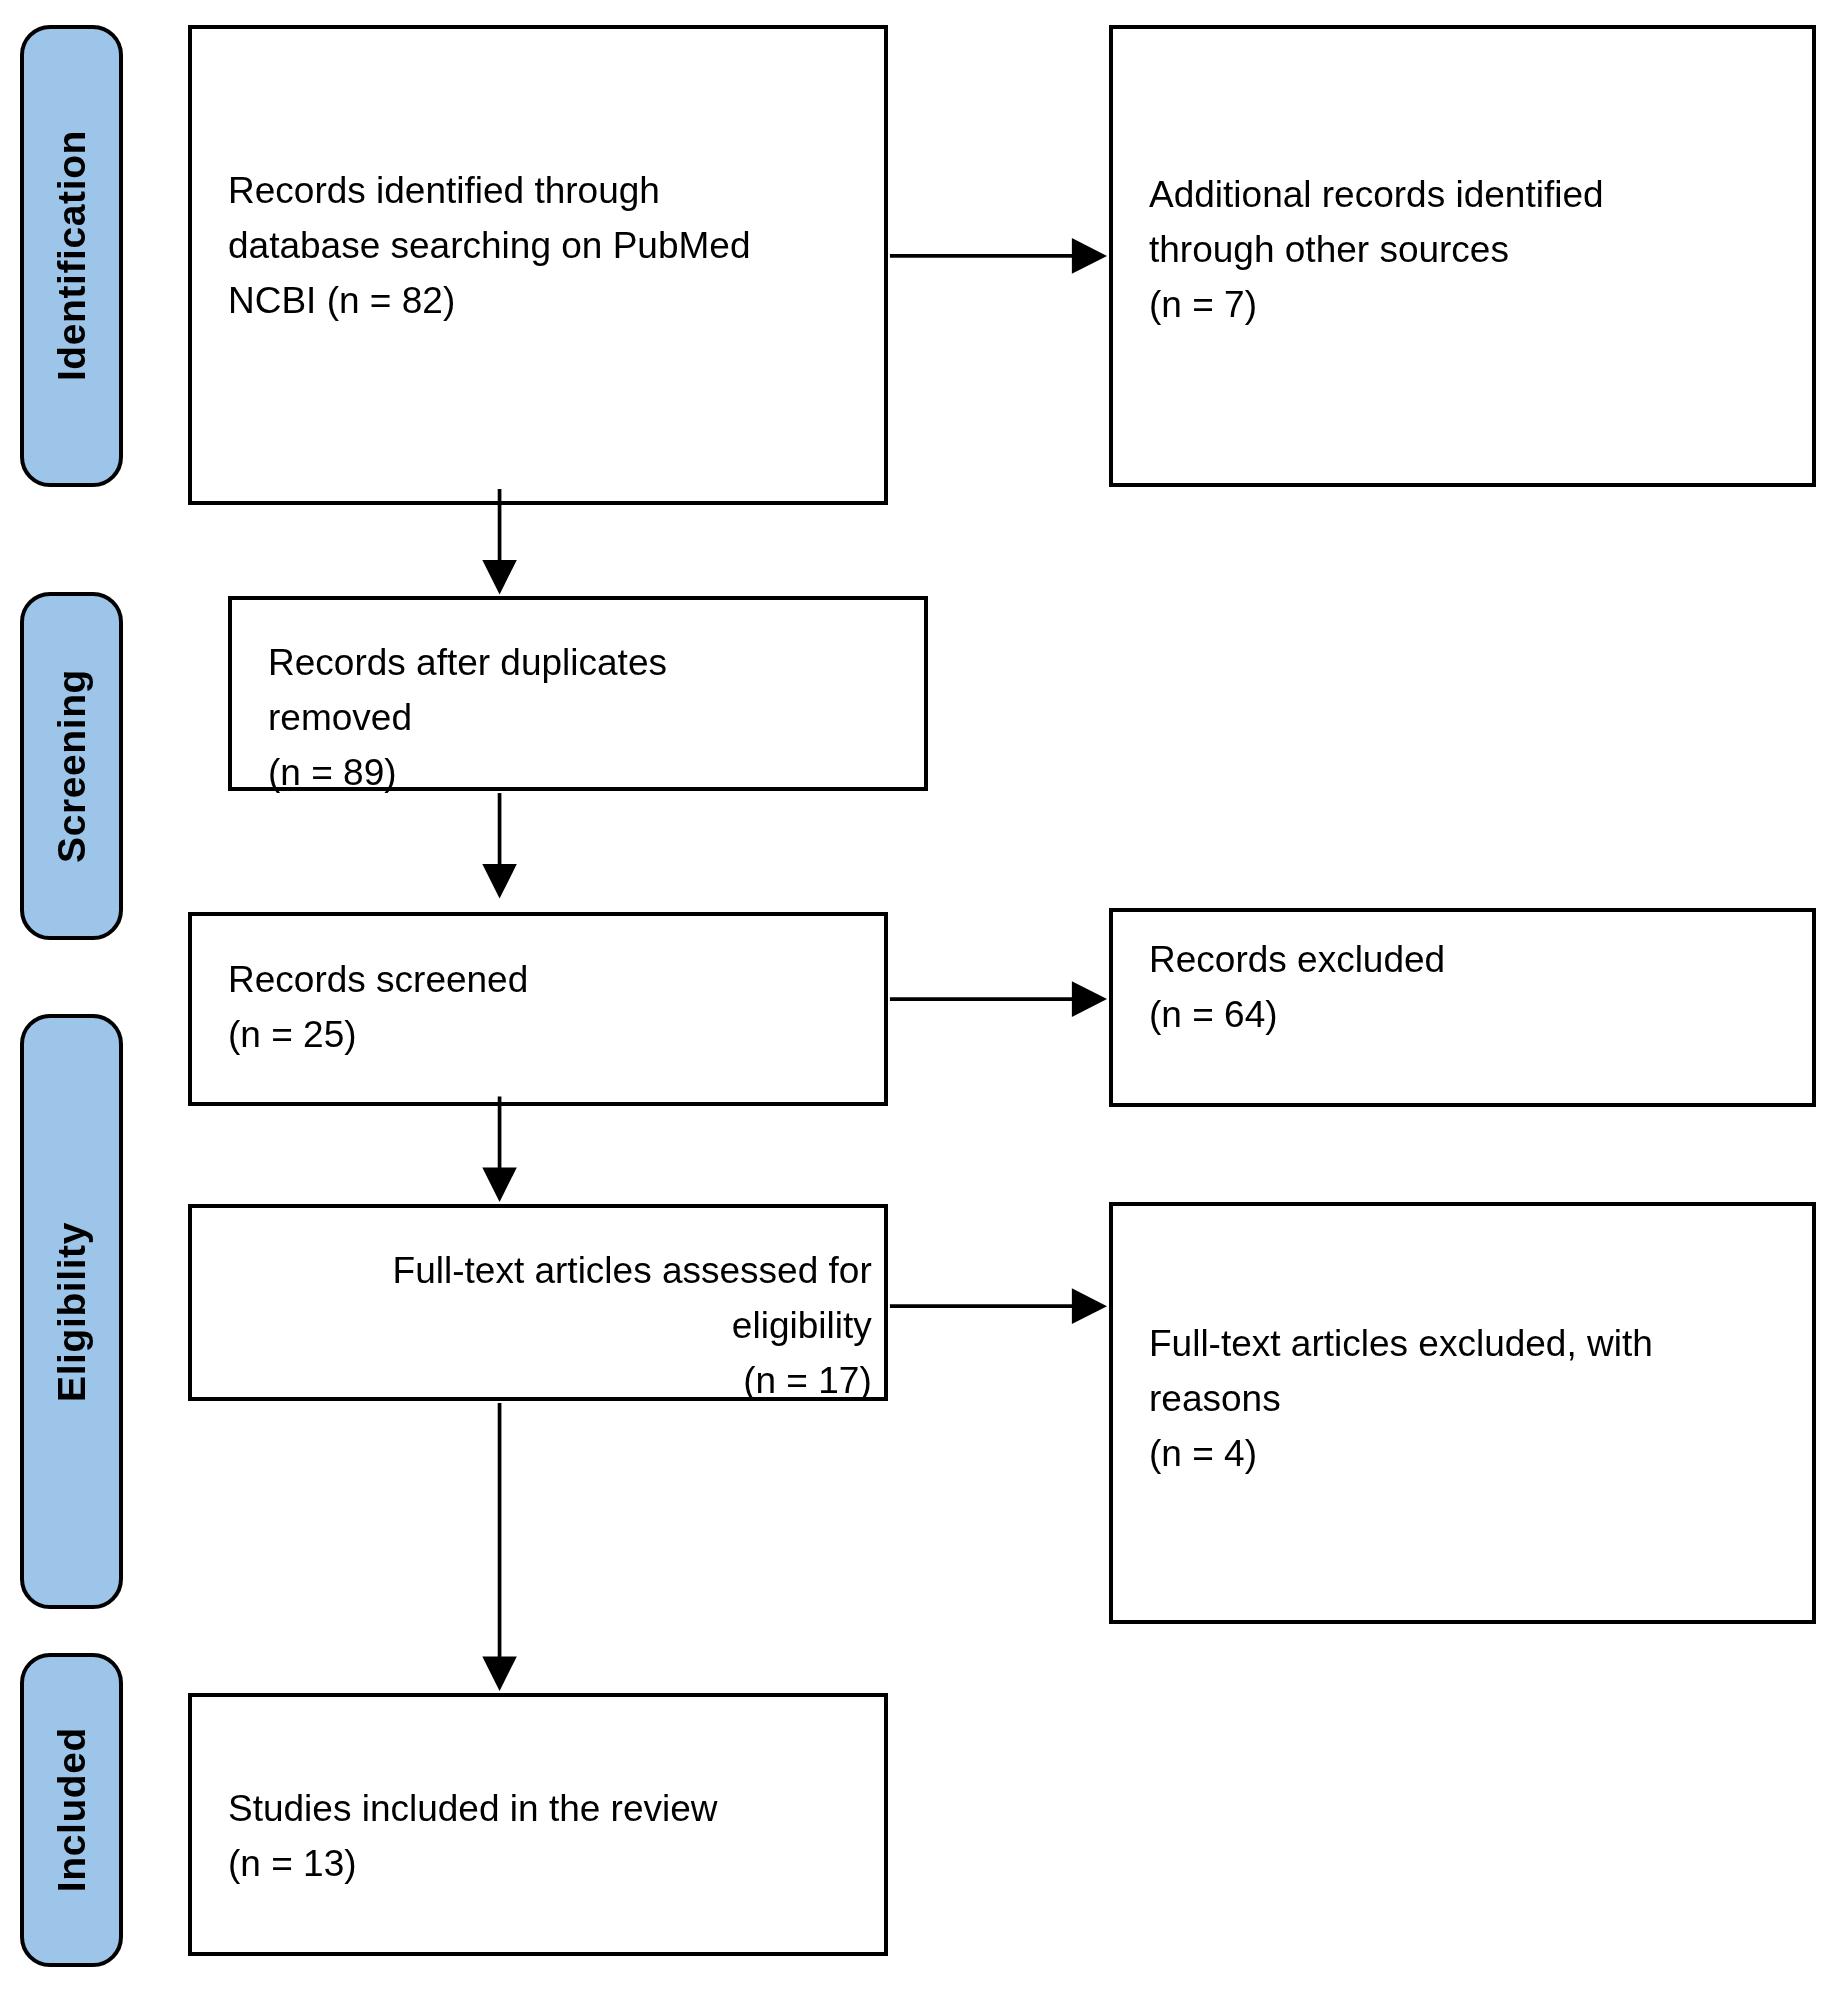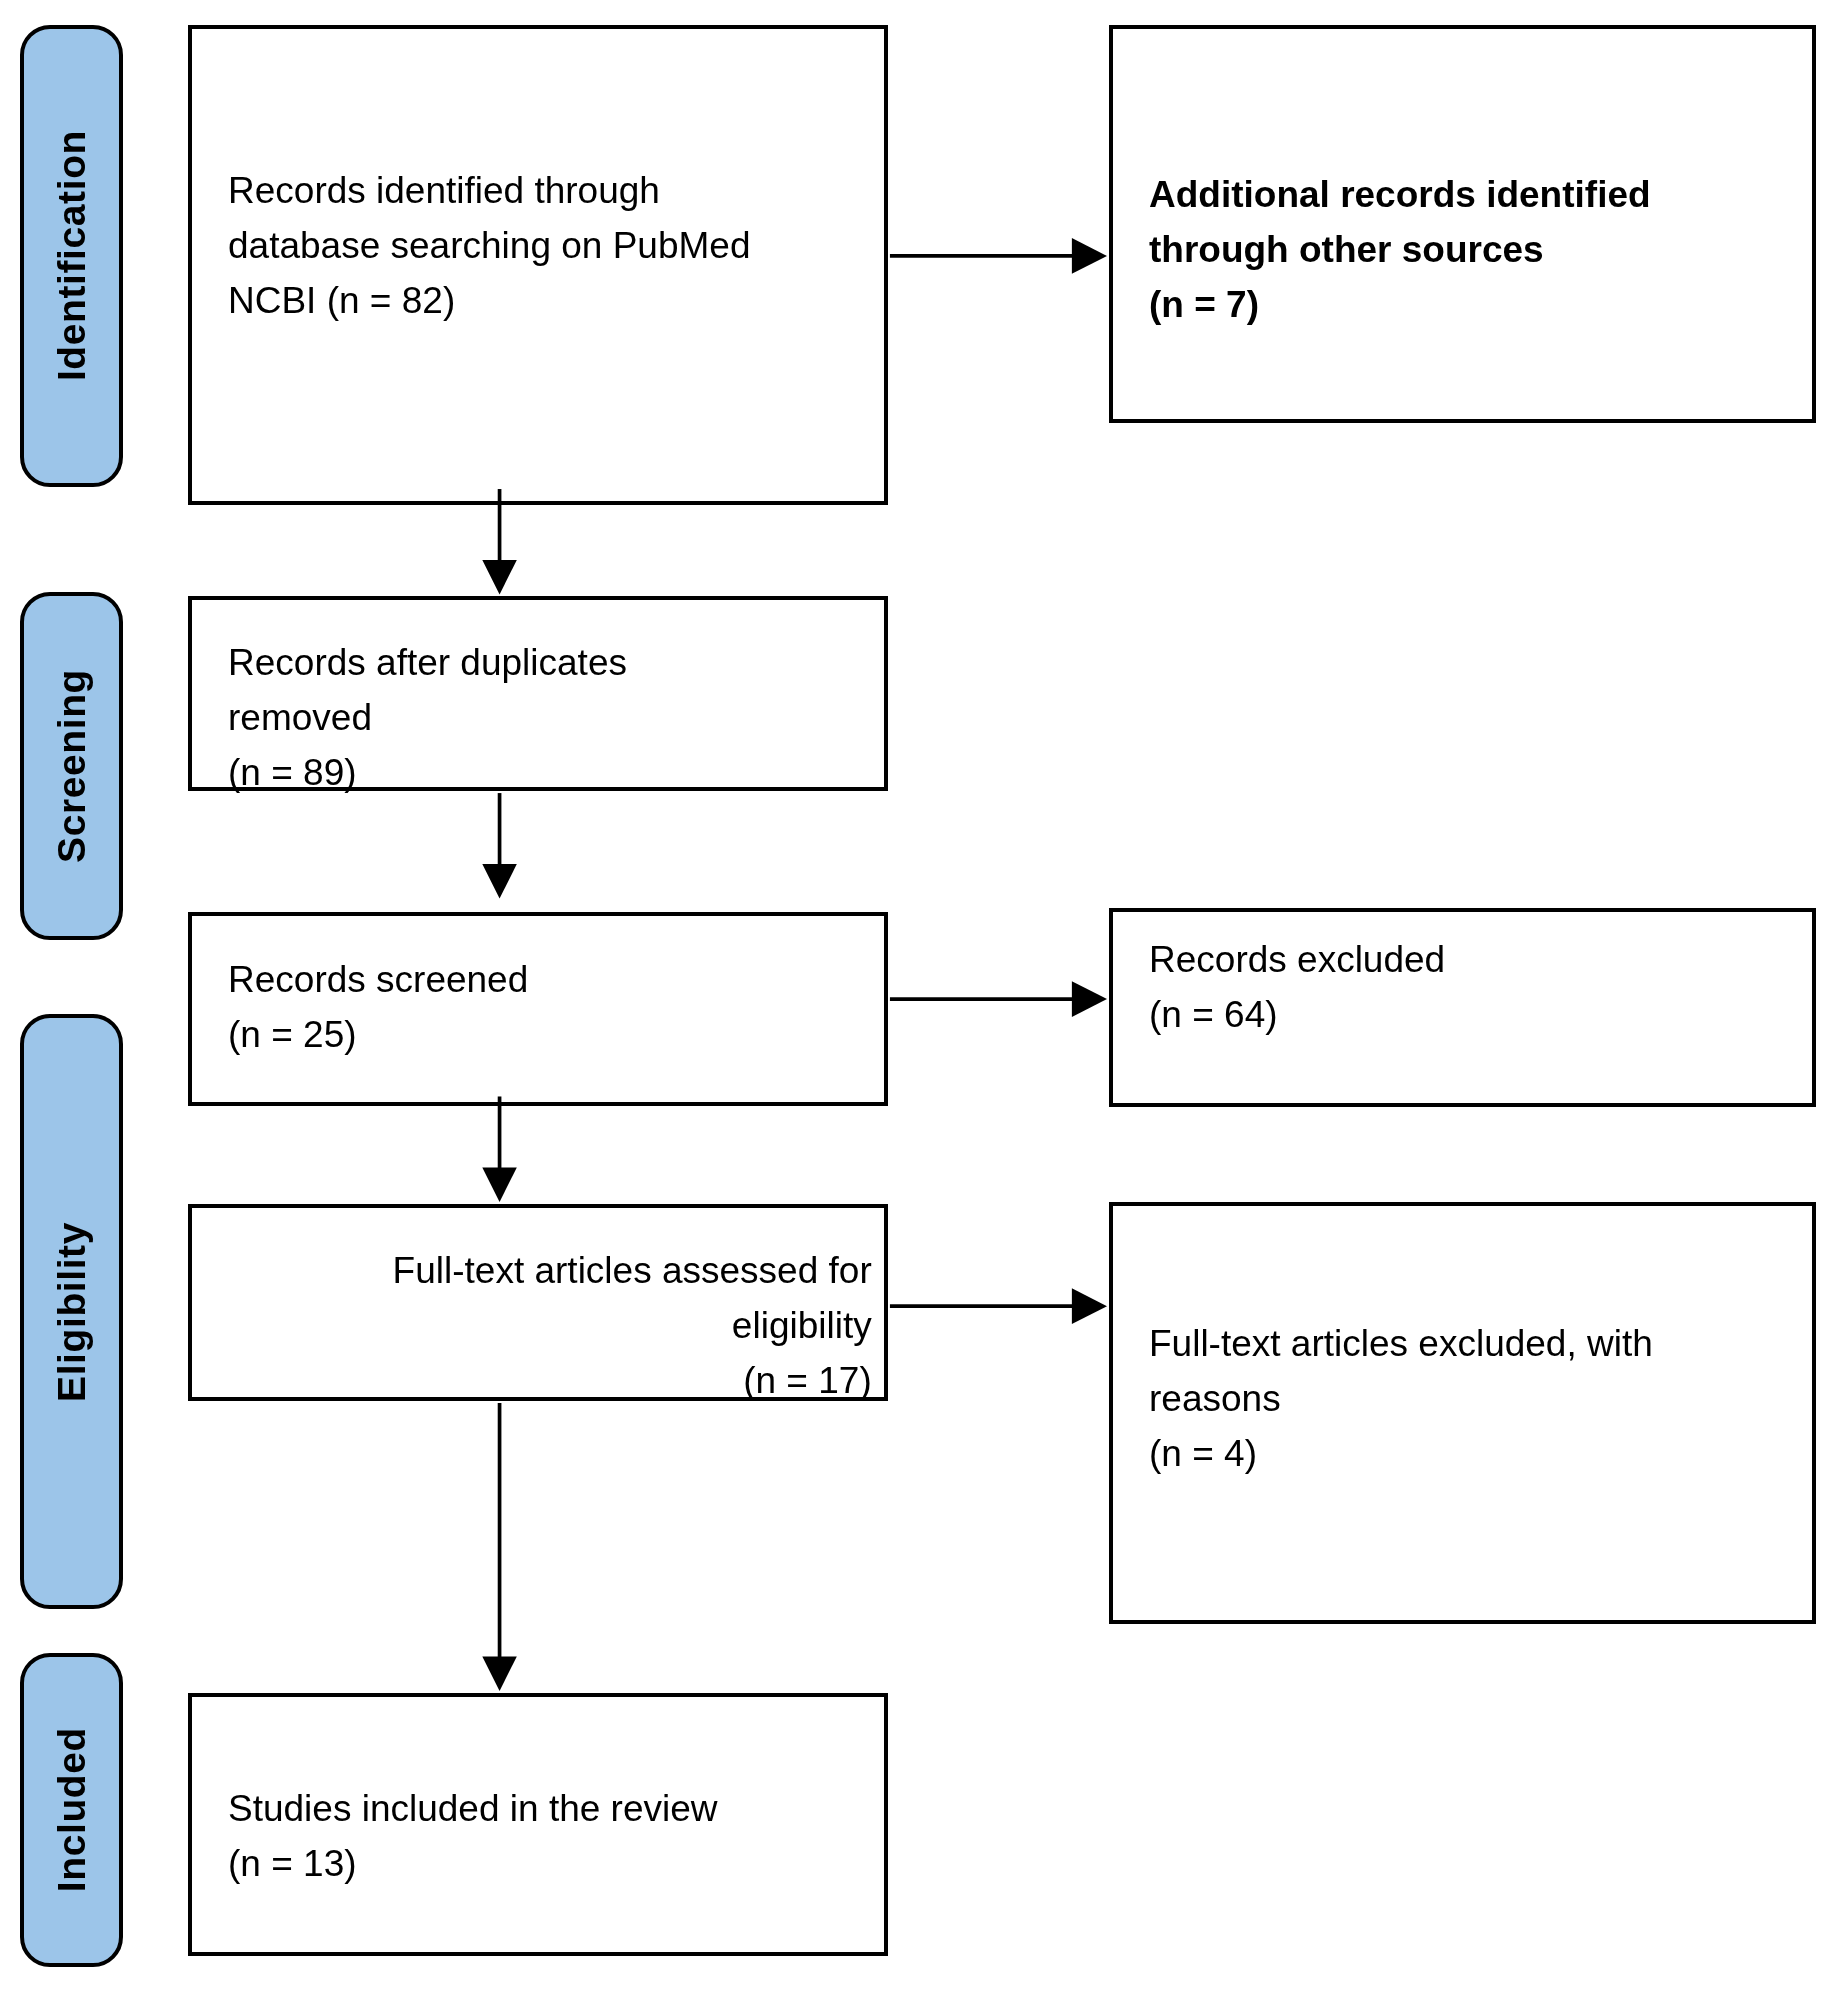--- a/index.html
+++ b/index.html
@@ -78,40 +78,40 @@
   </div>
   <div class="stage" style="top:1653px;height:314px;">
     <span class="vtext">Included</span>
   </div>
 
   <div class="fbox col-left" style="top:25px;height:480px;">
     <div class="btext" style="padding-top:134px;">Records identified through
 database searching on PubMed
 NCBI (n = 82)</div>
   </div>
-  <div class="fbox col-left" style="top:596px;height:195px;">
+  <div class="fbox col-left" style="top:596px;height:195px;margin-left:40px;">
     <div class="btext" style="padding-top:35px;">Records after duplicates
 removed
 (n = 89)</div>
   </div>
   <div class="fbox col-left" style="top:900px;height:194px;margin-top:12px;">
     <div class="btext" style="padding-top:36px;">Records screened
 (n = 25)</div>
   </div>
   <div class="fbox col-left" style="top:1204px;height:197px;">
     <div class="btext" style="padding-top:35px;text-align:right;">Full-text articles assessed for
 eligibility
 (n = 17)</div>
   </div>
   <div class="fbox col-left" style="top:1693px;height:263px;">
     <div class="btext" style="padding-top:84px;">Studies included in the review
 (n = 13)</div>
   </div>
 
-  <div class="fbox col-right" style="top:25px;height:398px;font-weight:bold;">
+  <div class="fbox col-right" style="top:25px;height:462px;">
     <div class="btext" style="padding-top:138px;">Additional records identified
 through other sources
 (n = 7)</div>
   </div>
   <div class="fbox col-right" style="top:908px;height:199px;">
     <div class="btext" style="padding-top:20px;">Records excluded
 (n = 64)</div>
   </div>
   <div class="fbox col-right" style="top:1202px;height:422px;">
     <div class="btext" style="padding-top:110px;">Full-text articles excluded, with

